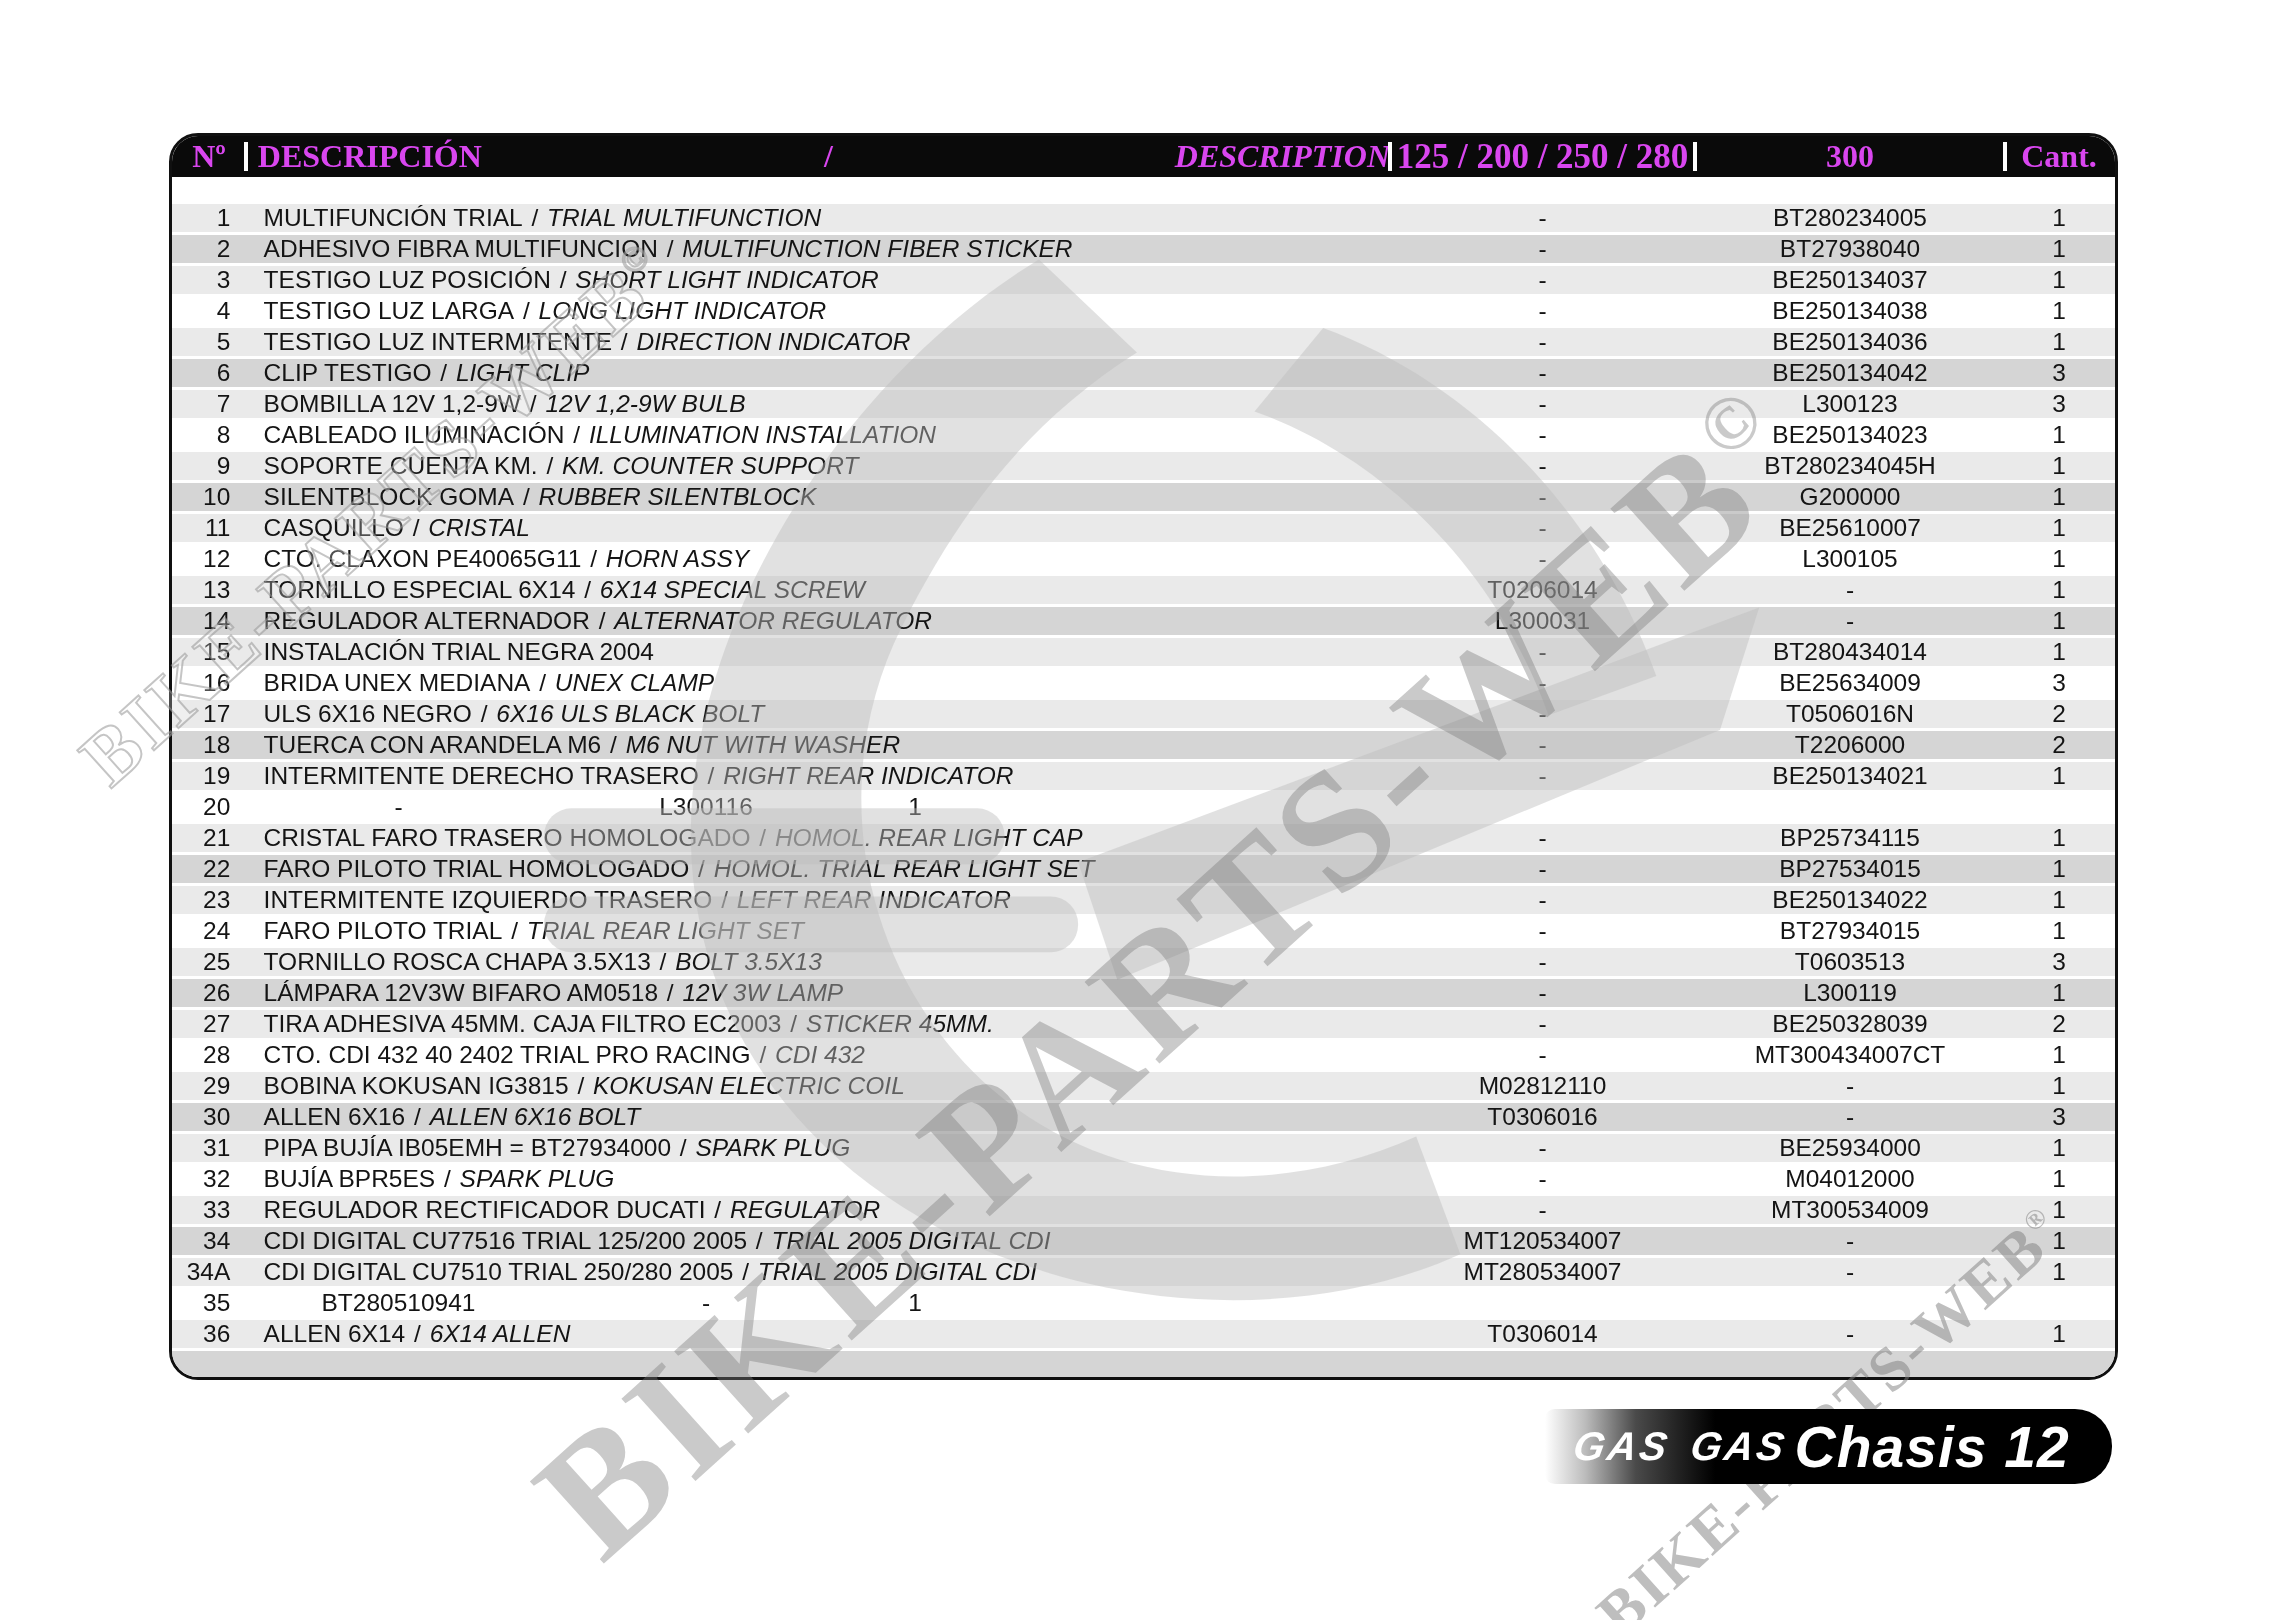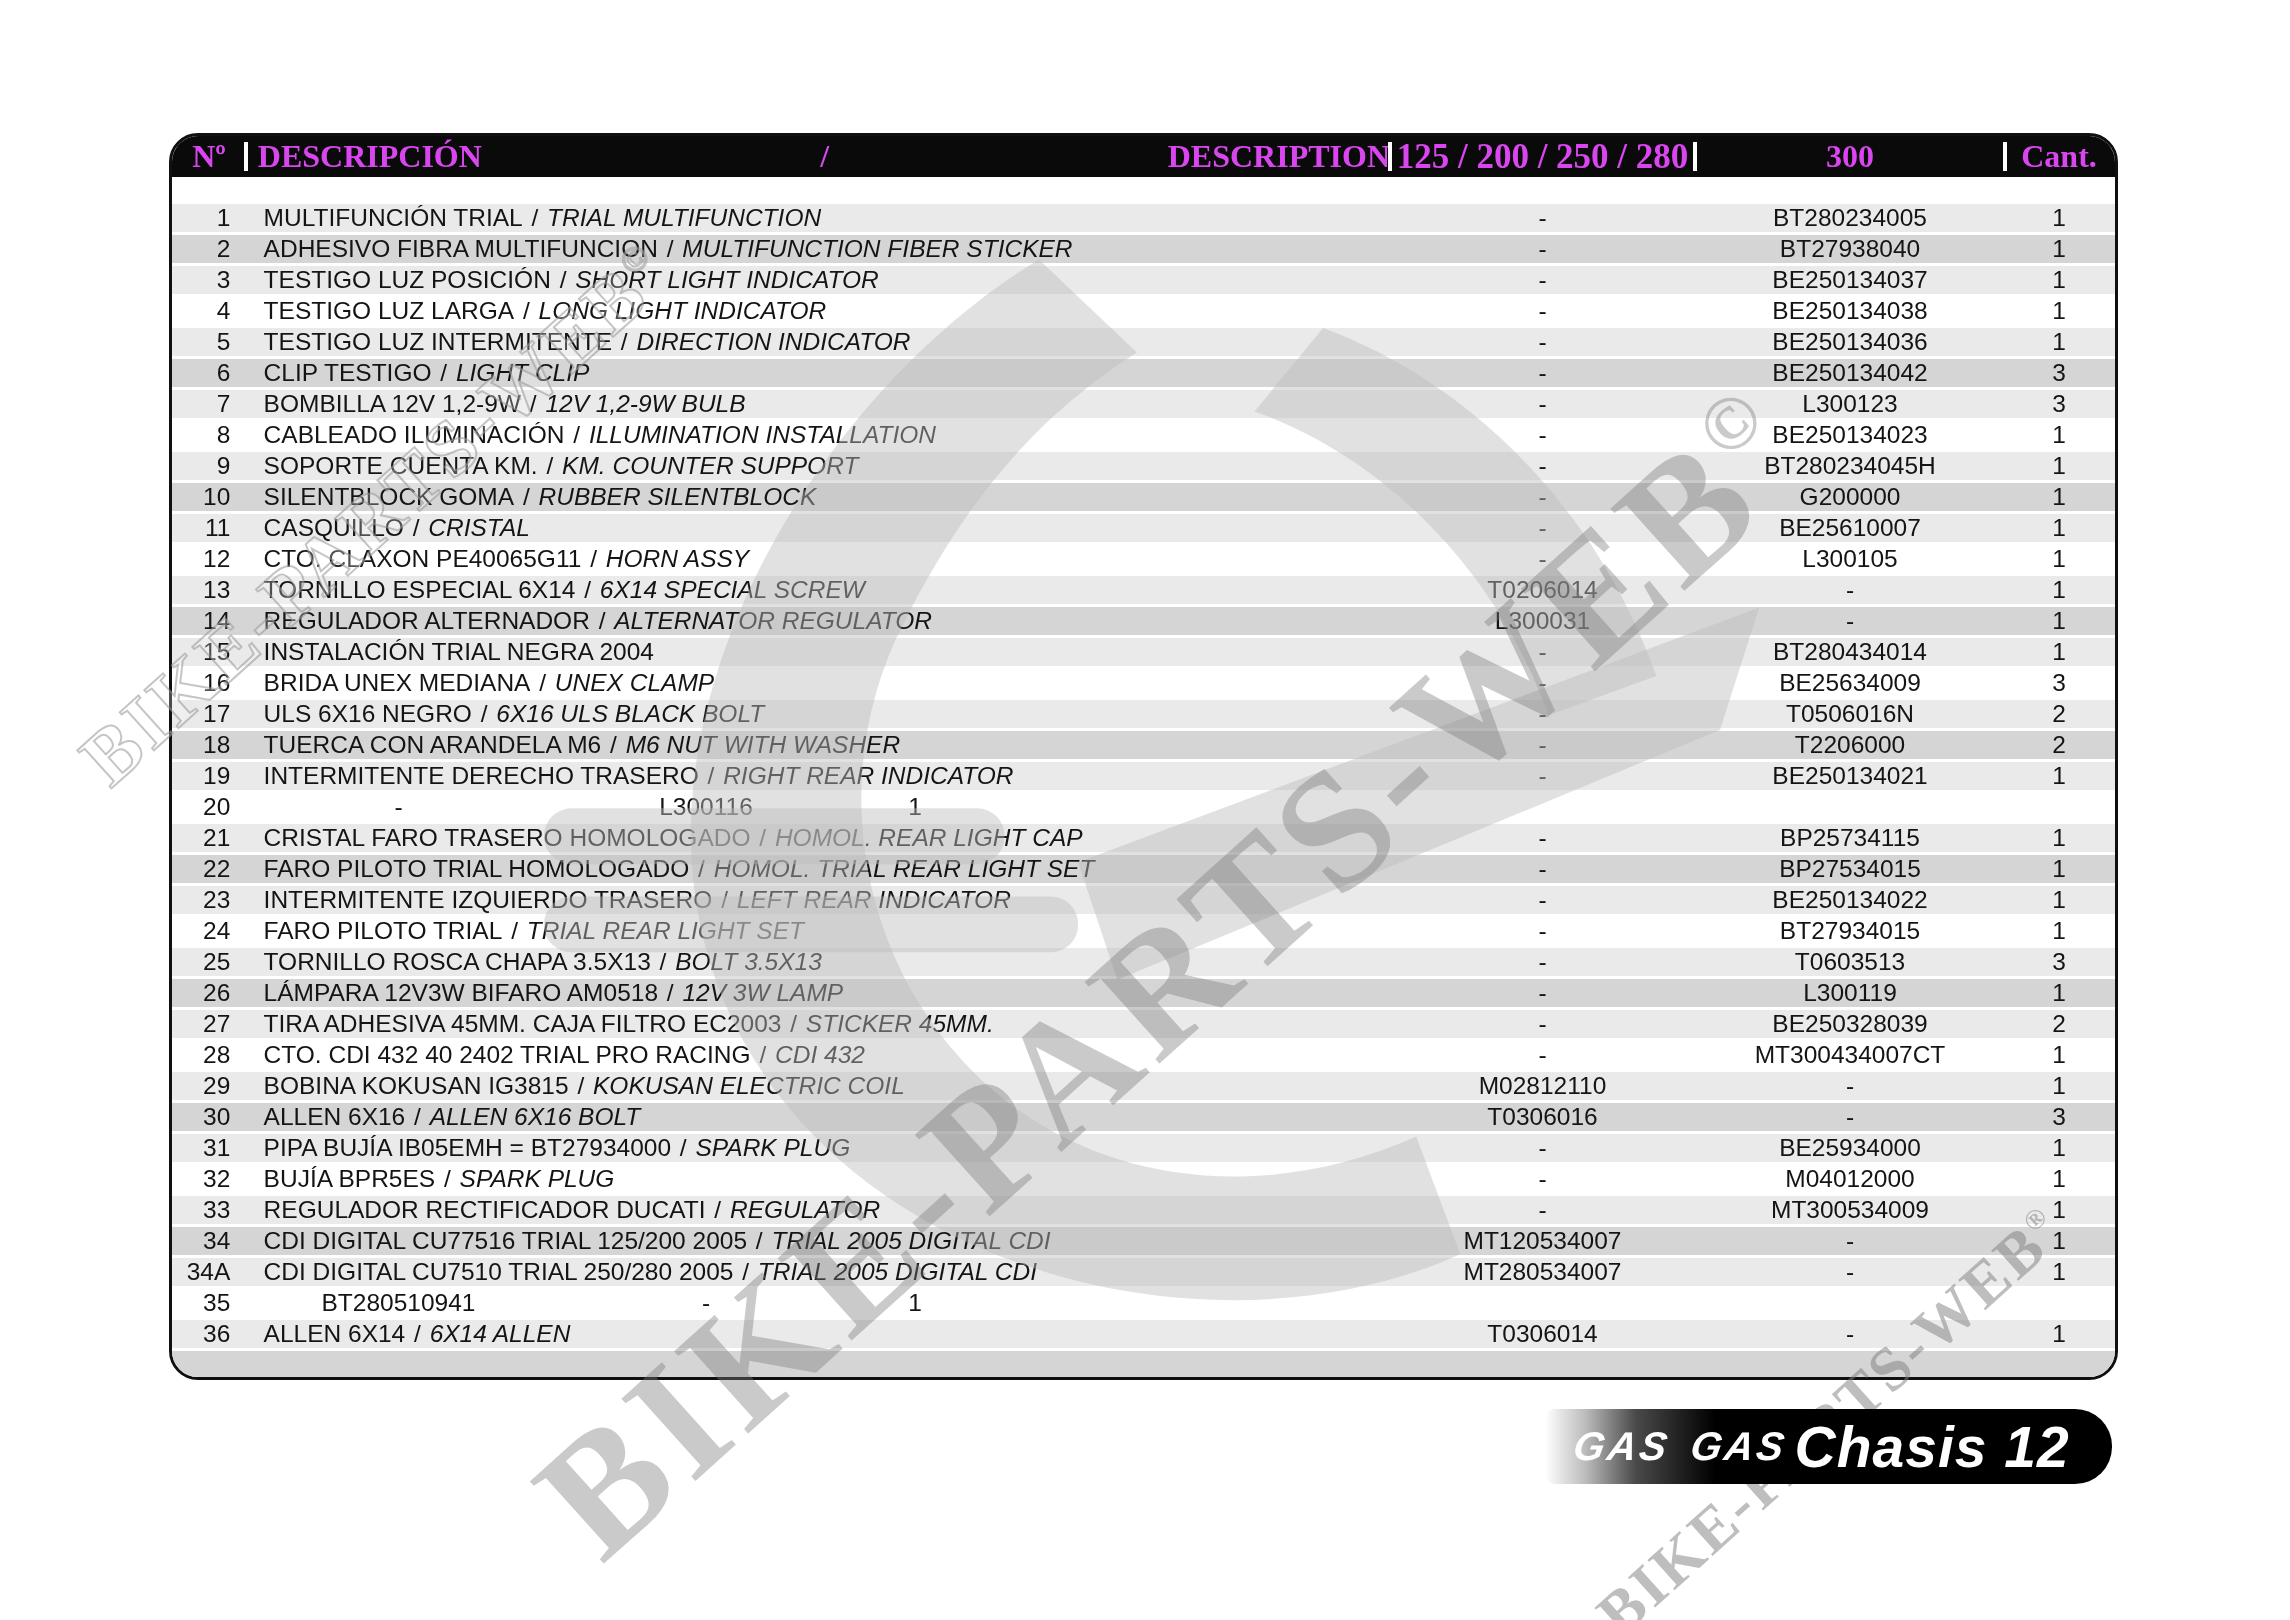--- a/index.html
+++ b/index.html
@@ -24,21 +24,21 @@
          box-sizing:border-box;border:3.9px solid #101010;border-radius:29px;
          overflow:hidden;background:transparent;}
   .thead{position:relative;z-index:6;height:41px;background:var(--header-bg,#0a0a0a);
          display:flex;align-items:center;color:#d946ef;
          font-family:"Liberation Serif",serif;font-weight:bold;font-size:32px;}
   .th{position:relative;height:100%;display:flex;align-items:center;justify-content:center;
       box-sizing:border-box;}
   .th-sep::before{content:"";position:absolute;left:-2px;top:5.9px;bottom:5.9px;width:3.9px;background:#fff;}
   .th-num{width:74px;}
   .th-desc{width:1144px;justify-content:space-between;padding-left:11.8px;}
-  .th-desc .it{margin-left:9.8px;}
+  .th-desc .it{font-style:italic;margin-left:9.8px;}
   .th-desc .sep{margin-left:9.8px;}
   .th-125{width:305px;font-size:35px;}
   .th-300{width:310px;}
   .th-qty{width:108px;}
 
   .tbody{margin-top:27.4px;}
   .row{display:flex;align-items:center;height:31px;box-sizing:border-box;
        border-bottom:3.9px solid #ffffff;background-clip:padding-box;
        position:relative;z-index:1;font-size:24.5px;color:#141414;}
   .band-light{background-color:var(--row-light,#eaeaea);}

